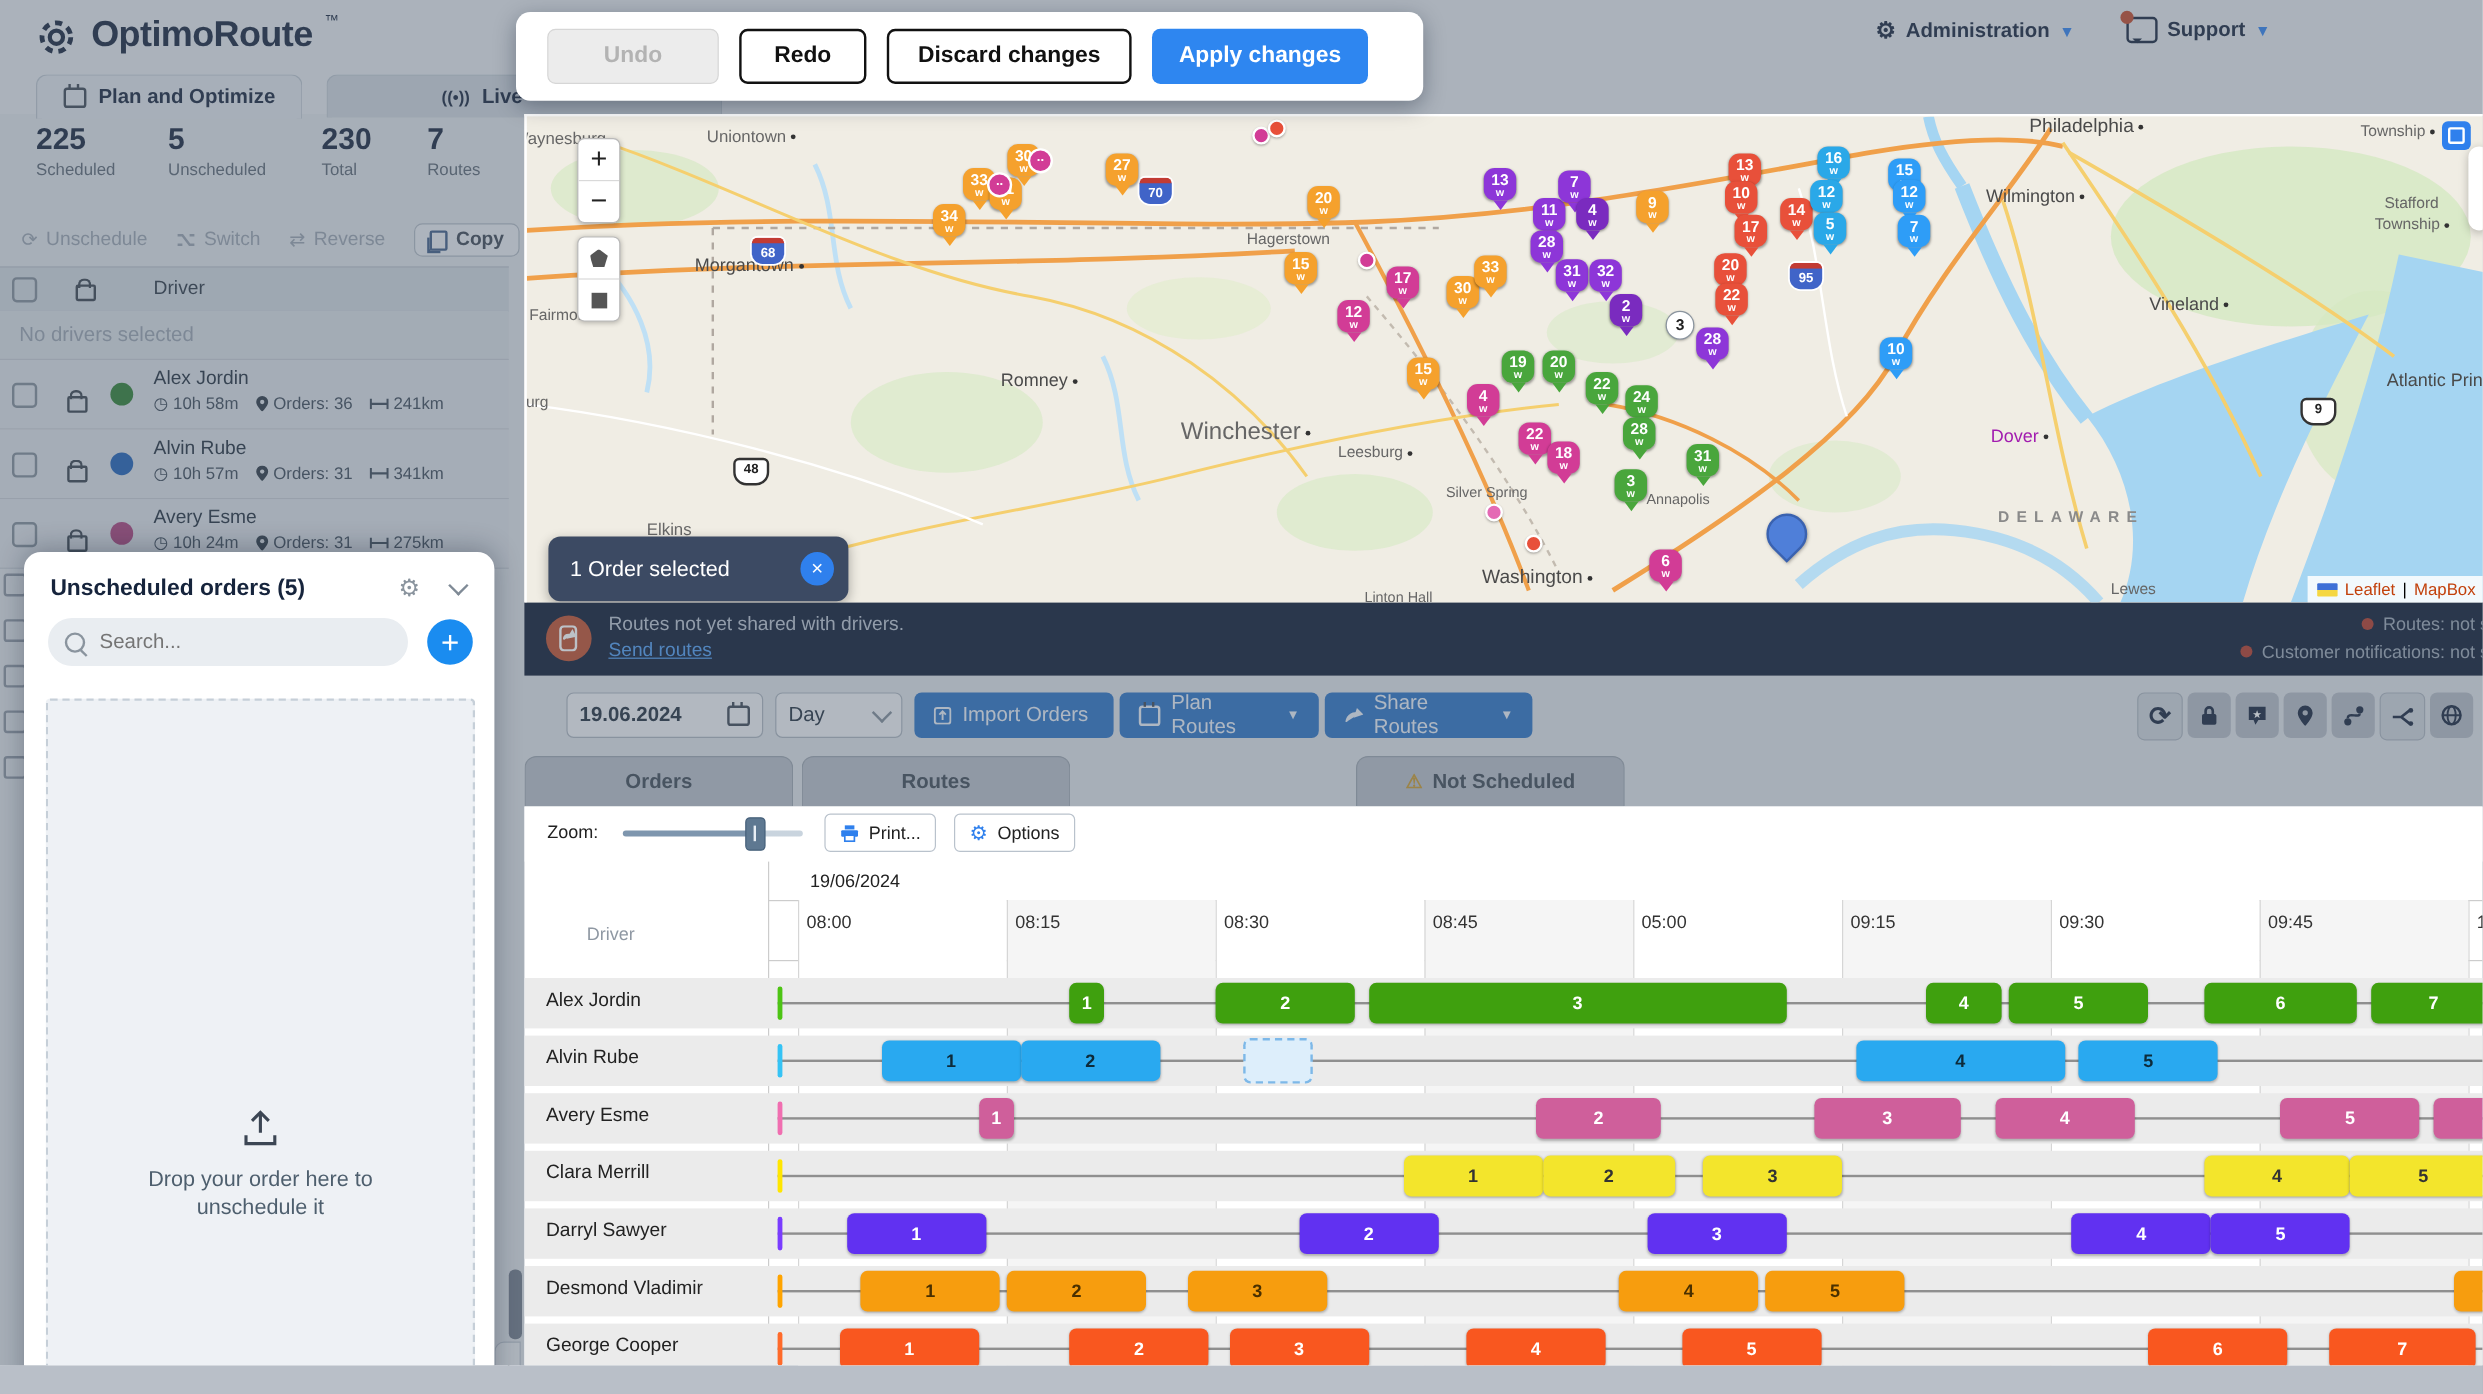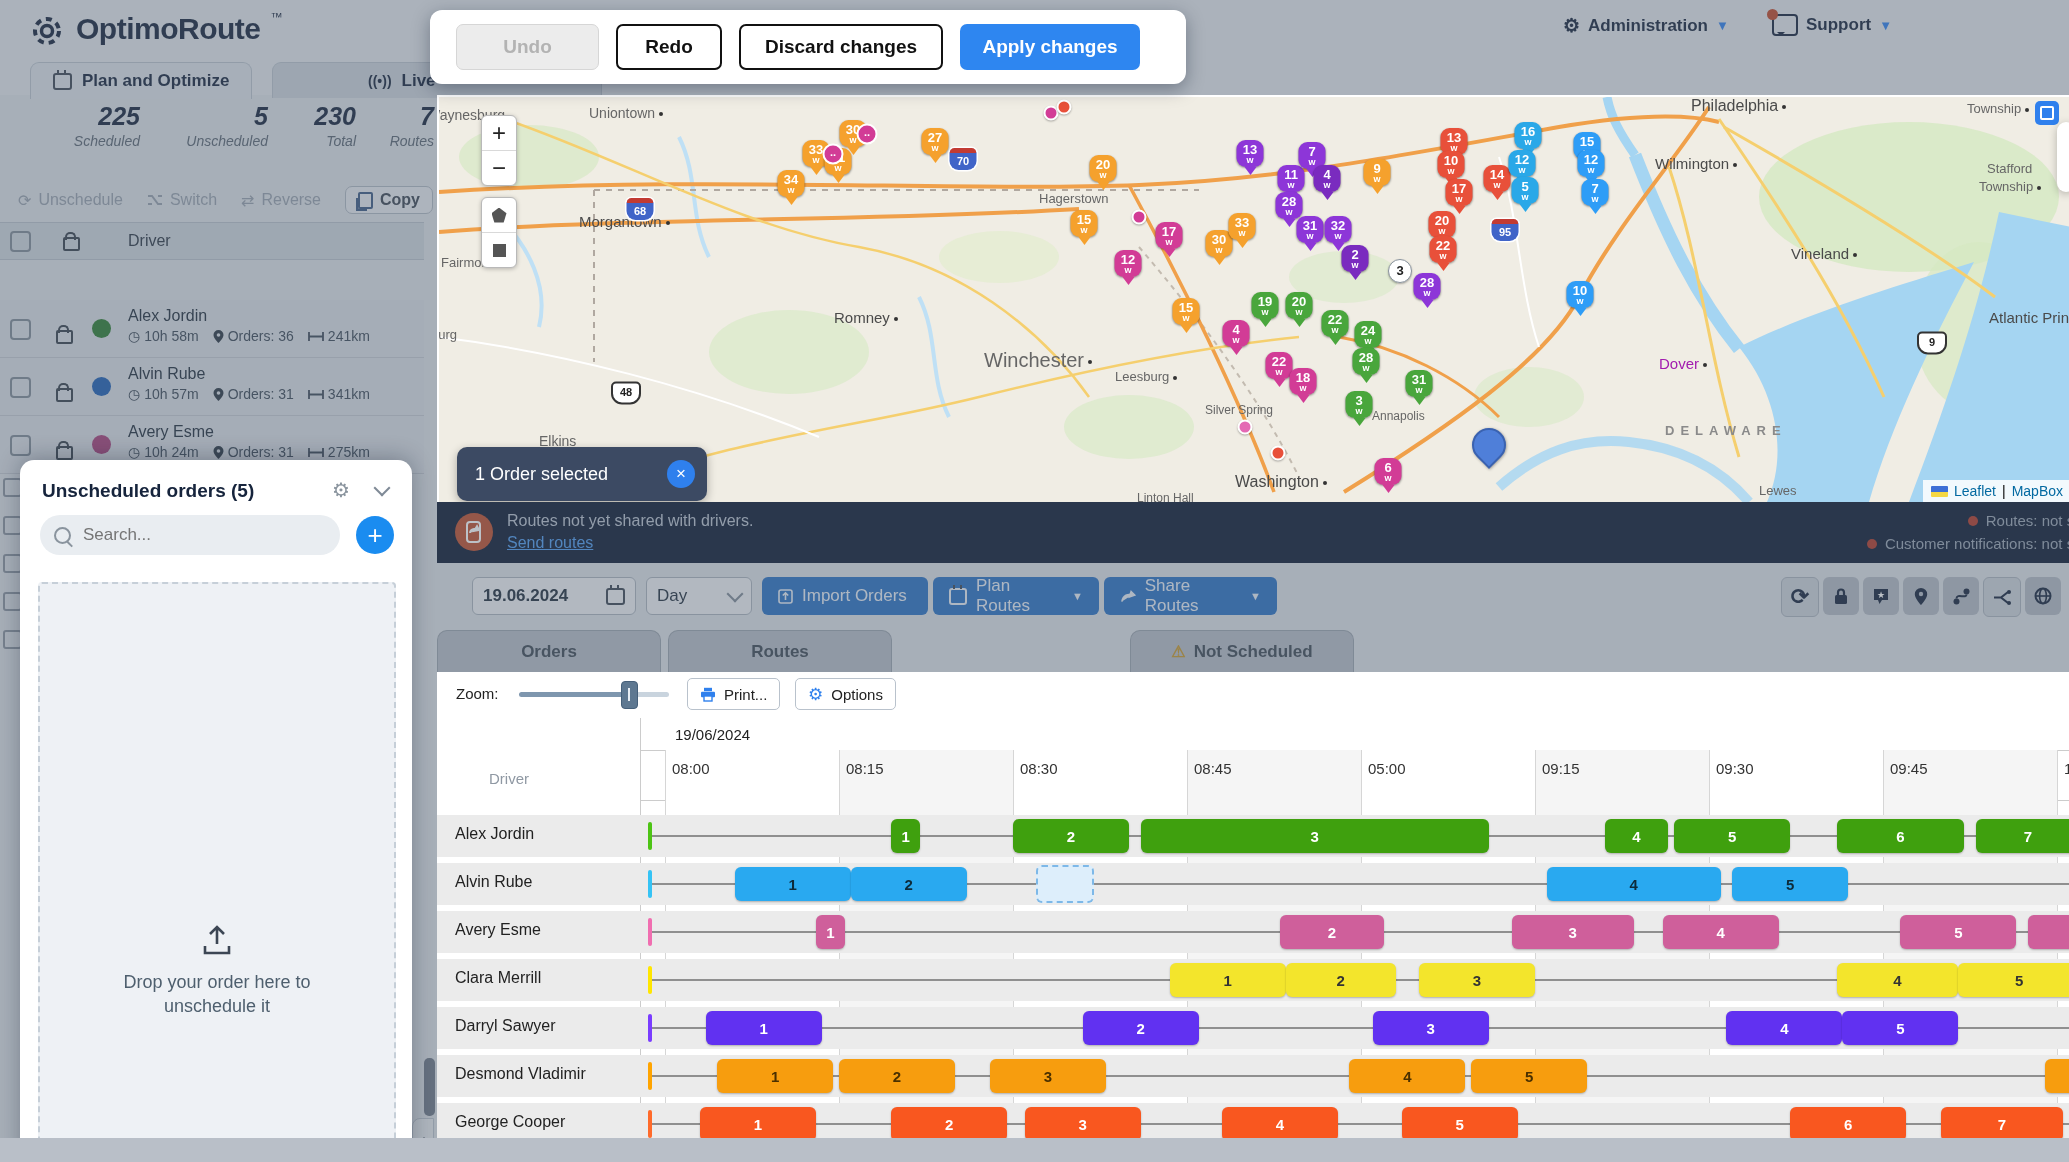--- a/index.html
+++ b/index.html
@@ -19,21 +19,21 @@
   .app-tab{position:absolute;top:62px;height:36px;display:flex;align-items:center;gap:10px;font-weight:bold;font-size:17px;color:#16243c;background:#d9dfe6;border:1px solid #b9c2cc;border-bottom:none;border-radius:9px 9px 0 0;padding:0 22px;}
   
   #action-card{position:absolute;left:430px;top:10px;width:756px;height:74px;background:#fff;border-radius:12px;box-shadow:0 5px 18px rgba(10,20,40,.35);z-index:50;display:flex;align-items:center;gap:17px;padding:0 26px;box-sizing:border-box;}
   .btn{height:46px;border-radius:7px;font-size:19px;font-weight:bold;display:flex;align-items:center;justify-content:center;box-sizing:border-box;cursor:pointer;}
   #btn-undo{width:143px;background:#ececec;border:1px solid #d6d6d6;color:#b3b3b3;}
   #btn-redo{width:106px;background:#fff;border:2px solid #111;color:#111;}
   #btn-discard{width:204px;background:#fff;border:2px solid #111;color:#111;}
   #btn-apply{width:180px;background:#2e86f0;border:none;color:#fff;}
   
   #stats{position:absolute;left:30px;top:102px;display:flex;color:#16243c;}
-  .stat{text-align:right;font-style:italic;}
+  .stat{text-align:left;}
   .stat .v{font-size:25px;font-weight:bold;}
   .stat .l{font-size:14px;color:#5a6673;margin-top:2px;}
   #left-actions{position:absolute;left:18px;top:182px;width:404px;height:36px;display:flex;align-items:center;gap:24px;color:#97a1ad;font-size:16px;}
   .la{display:flex;align-items:center;gap:7px;}
   #copy-btn{display:flex;align-items:center;gap:7px;background:#e6eaee;border:1px solid #aeb7c1;border-radius:7px;padding:4px 12px;color:#3c4654;font-weight:bold;font-size:16px;}
   .copy-ico{width:11px;height:13px;border:2px solid #3c5a84;border-radius:2px;box-shadow:-4px 4px 0 -2px #3c5a84;}
   #drv-head{position:absolute;left:0;top:222px;width:424px;height:36px;background:#ced5dc;border-top:1px solid #b8c0ca;border-bottom:1px solid #b8c0ca;display:flex;align-items:center;color:#2c3845;font-size:16px;}
   #drv-empty{position:absolute;left:0;top:259px;width:424px;height:41px;display:flex;align-items:center;padding-left:16px;color:#97a1ad;font-size:17px;background:#d6dce2;border-bottom:1px solid #c3c9d1;box-sizing:border-box;}
   #driver-rows{position:absolute;left:0;top:300px;width:424px;}
   .drow{height:57px;border-bottom:1px solid #c3c9d1;background:#d9dee4;position:relative;}
@@ -85,21 +85,21 @@
   #map-zoom div:last-child{border-bottom:none;}
   #map-shape{position:absolute;left:42px;top:100px;width:34px;background:#fff;border:1px solid #b9b9b9;border-radius:6px;box-shadow:0 1px 4px rgba(0,0,0,.25);}
   #map-shape .tool{height:34px;display:flex;align-items:center;justify-content:center;border-bottom:1px solid #d9d9d9;}
   #map-shape .tool:last-child{border-bottom:none;}
   .pentagon{width:15px;height:15px;background:#555;clip-path:polygon(50% 0,100% 38%,81% 100%,19% 100%,0 38%);}
   .squaret{width:13px;height:13px;background:#555;}
   #toast{position:absolute;left:18px;top:350px;width:250px;height:54px;background:#3c4a63;border-radius:10px;display:flex;align-items:center;justify-content:space-between;padding:0 12px 0 18px;box-sizing:border-box;box-shadow:0 3px 10px rgba(0,0,0,.3);}
   #toast .txt{color:#fff;font-size:18px;}
   #toast .x{width:28px;height:28px;border-radius:50%;background:#2f80ed;color:#fff;font-size:17px;display:flex;align-items:center;justify-content:center;}
   #map-attr{position:absolute;right:0;bottom:0;background:rgba(255,255,255,.85);padding:3px 8px;font-size:14px;display:flex;align-items:center;gap:6px;}
-  #map-attr .link{color:#0369a1;}
+  #map-attr .link{color:#c2410c;}
   .ua-flag{width:17px;height:11px;background:linear-gradient(#3d6fd6 50%,#f5d742 50%);border-radius:1px;}
   #map-fit{position:absolute;right:12px;top:4px;width:24px;height:24px;background:#2f80ed;border-radius:5px;display:flex;align-items:center;justify-content:center;}
   #map-fit span{width:10px;height:10px;border:2px solid #fff;border-radius:2px;display:block;}
   #map-sliver{position:absolute;right:-4px;top:25px;width:18px;height:70px;background:#fff;border-radius:10px;box-shadow:0 2px 8px rgba(0,0,0,.25);}
   
   #share-bar{position:absolute;left:437px;top:502px;width:1632px;height:61px;background:#0c1a33;}
   #share-ico{position:absolute;left:18px;top:11px;width:38px;height:38px;border-radius:50%;background:#bf4f2e;display:flex;align-items:center;justify-content:center;}
   #share-bar .msg{position:absolute;left:70px;top:10px;color:#b9c2cf;font-size:16px;}
   #share-bar .lnk{position:absolute;left:70px;top:32px;color:#4f9cf0;font-size:16px;text-decoration:underline;}
   .statline{position:absolute;color:#9aa5b4;font-size:15px;white-space:nowrap;}
@@ -219,20 +219,21 @@
         <span class="copy-ico"></span>
         <span>Copy</span>
       </span>
   </div>
 
   <div id="drv-head">
     <span class="cbx" style="margin-left:10px;"></span>
     <span class="lock" style="margin-left:32px;"></span>
     <span style="margin-left:48px;">Driver</span>
   </div>
+  <div id="drv-empty">No drivers selected</div>
   <div id="driver-rows">
       <div class="drow">
    <span class="cbx" style="position:absolute;left:10px;top:19px;"></span>
    <span class="lock" style="position:absolute;left:56px;top:24px;"></span>
    <span class="cdot" style="position:absolute;left:92px;top:19px;background:#2e7d32;"></span>
    <div style="position:absolute;left:128px;top:7px;">
      <div class="nm">Alex Jordin</div>
      <div class="meta">
        <span class="mi"><span>◷</span>10h 58m</span>
        <span class="mi"><svg width="11" height="13" viewBox="0 0 11 13">

